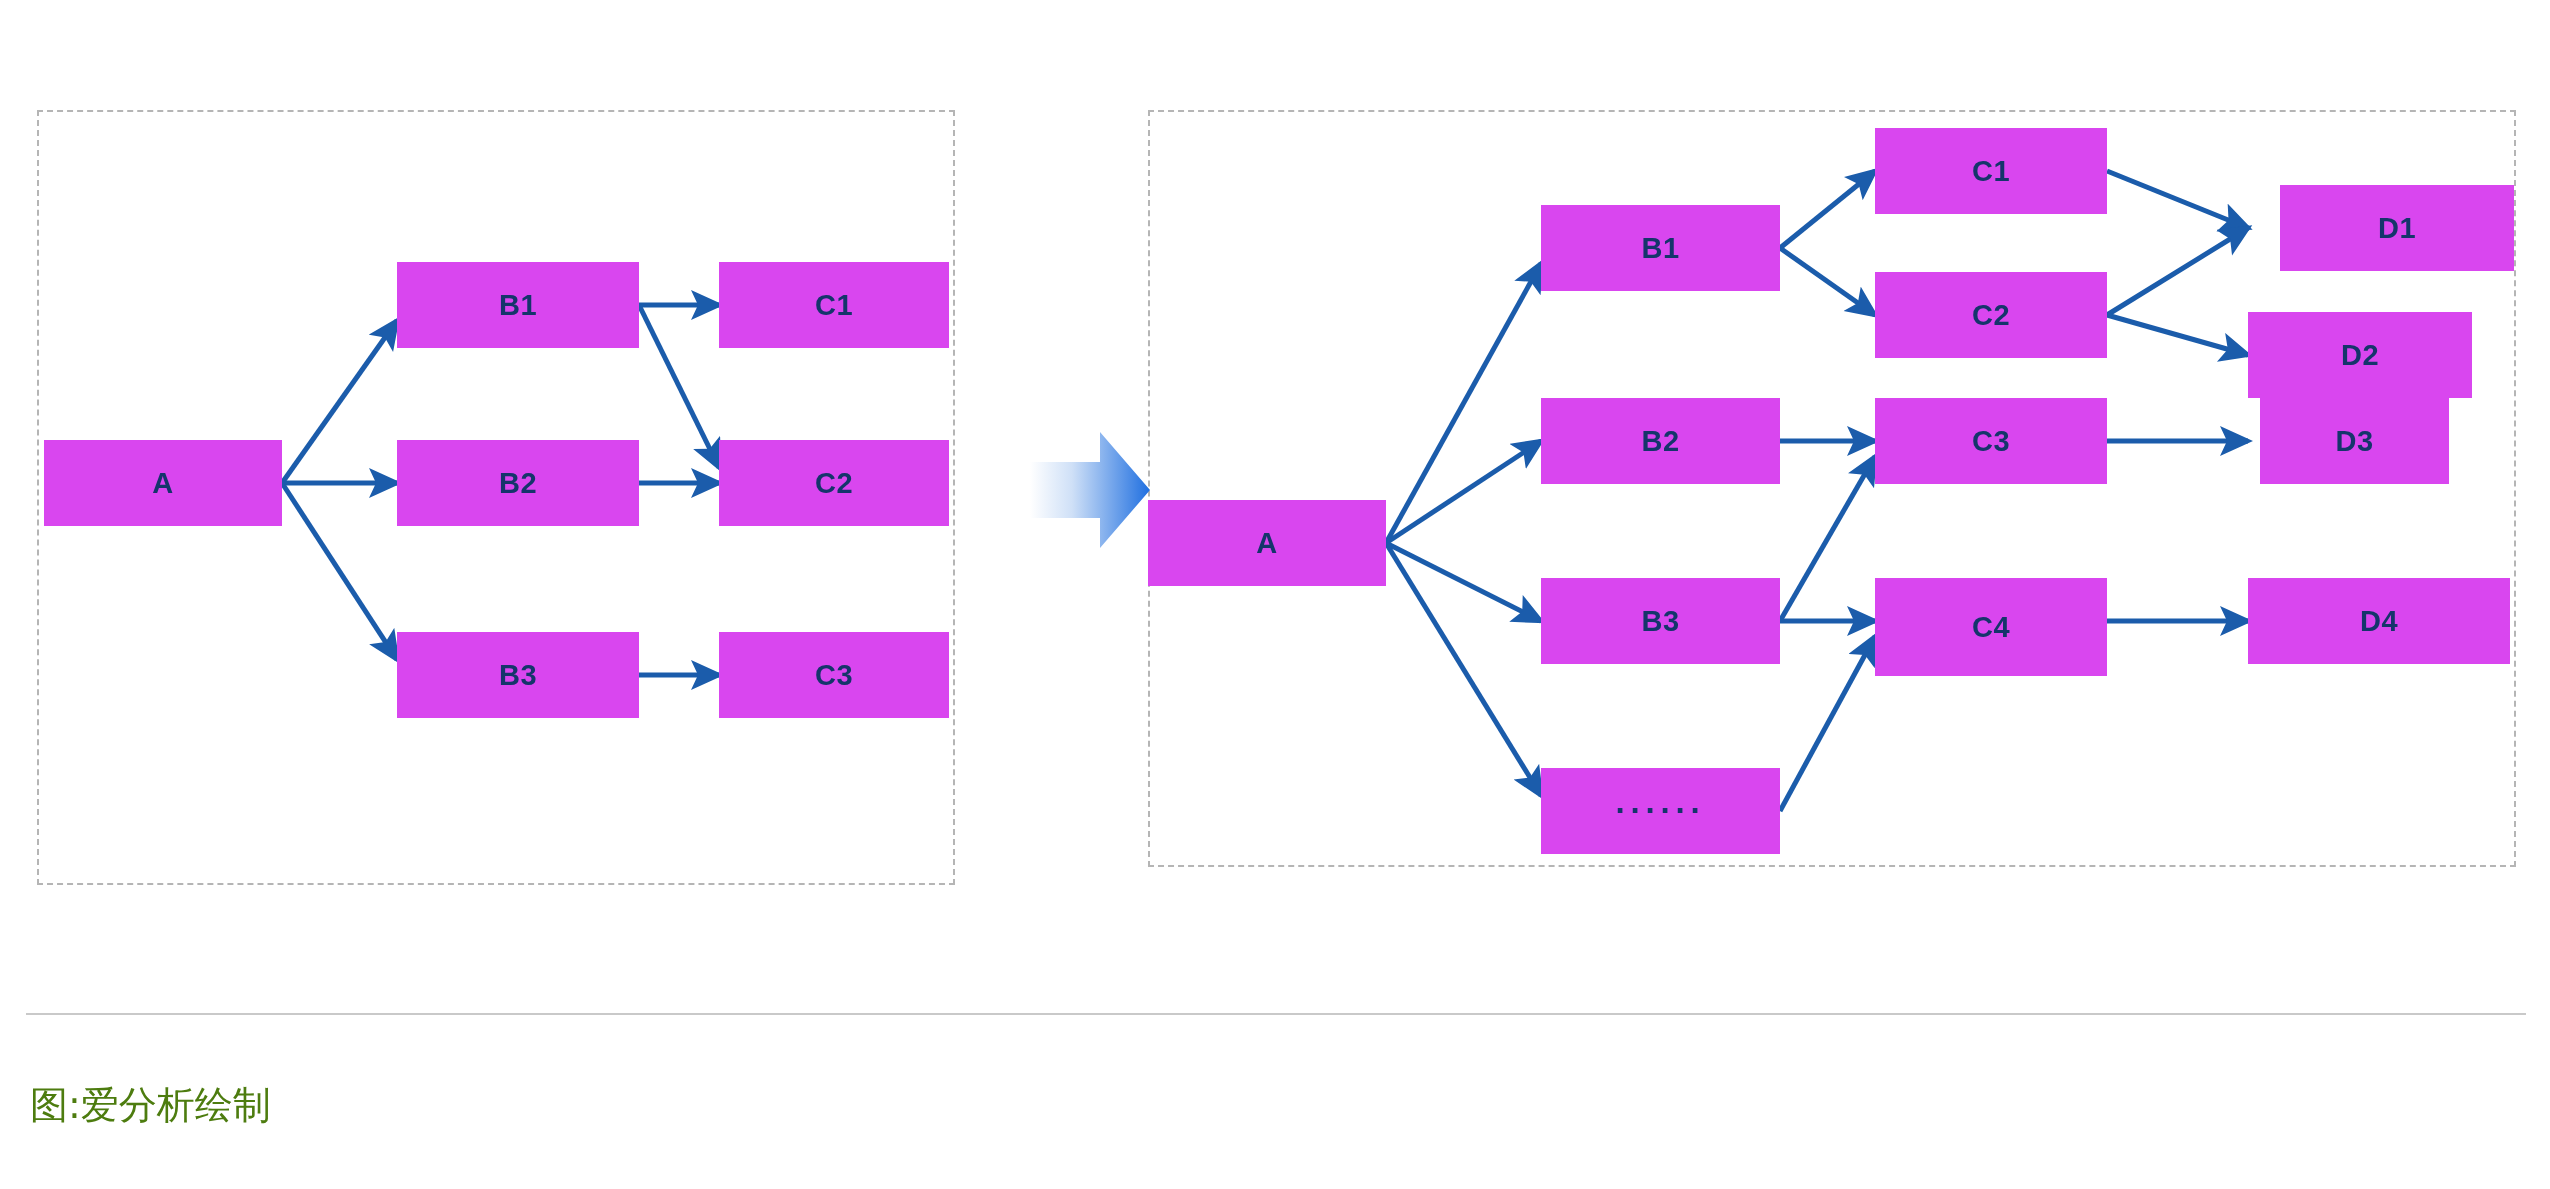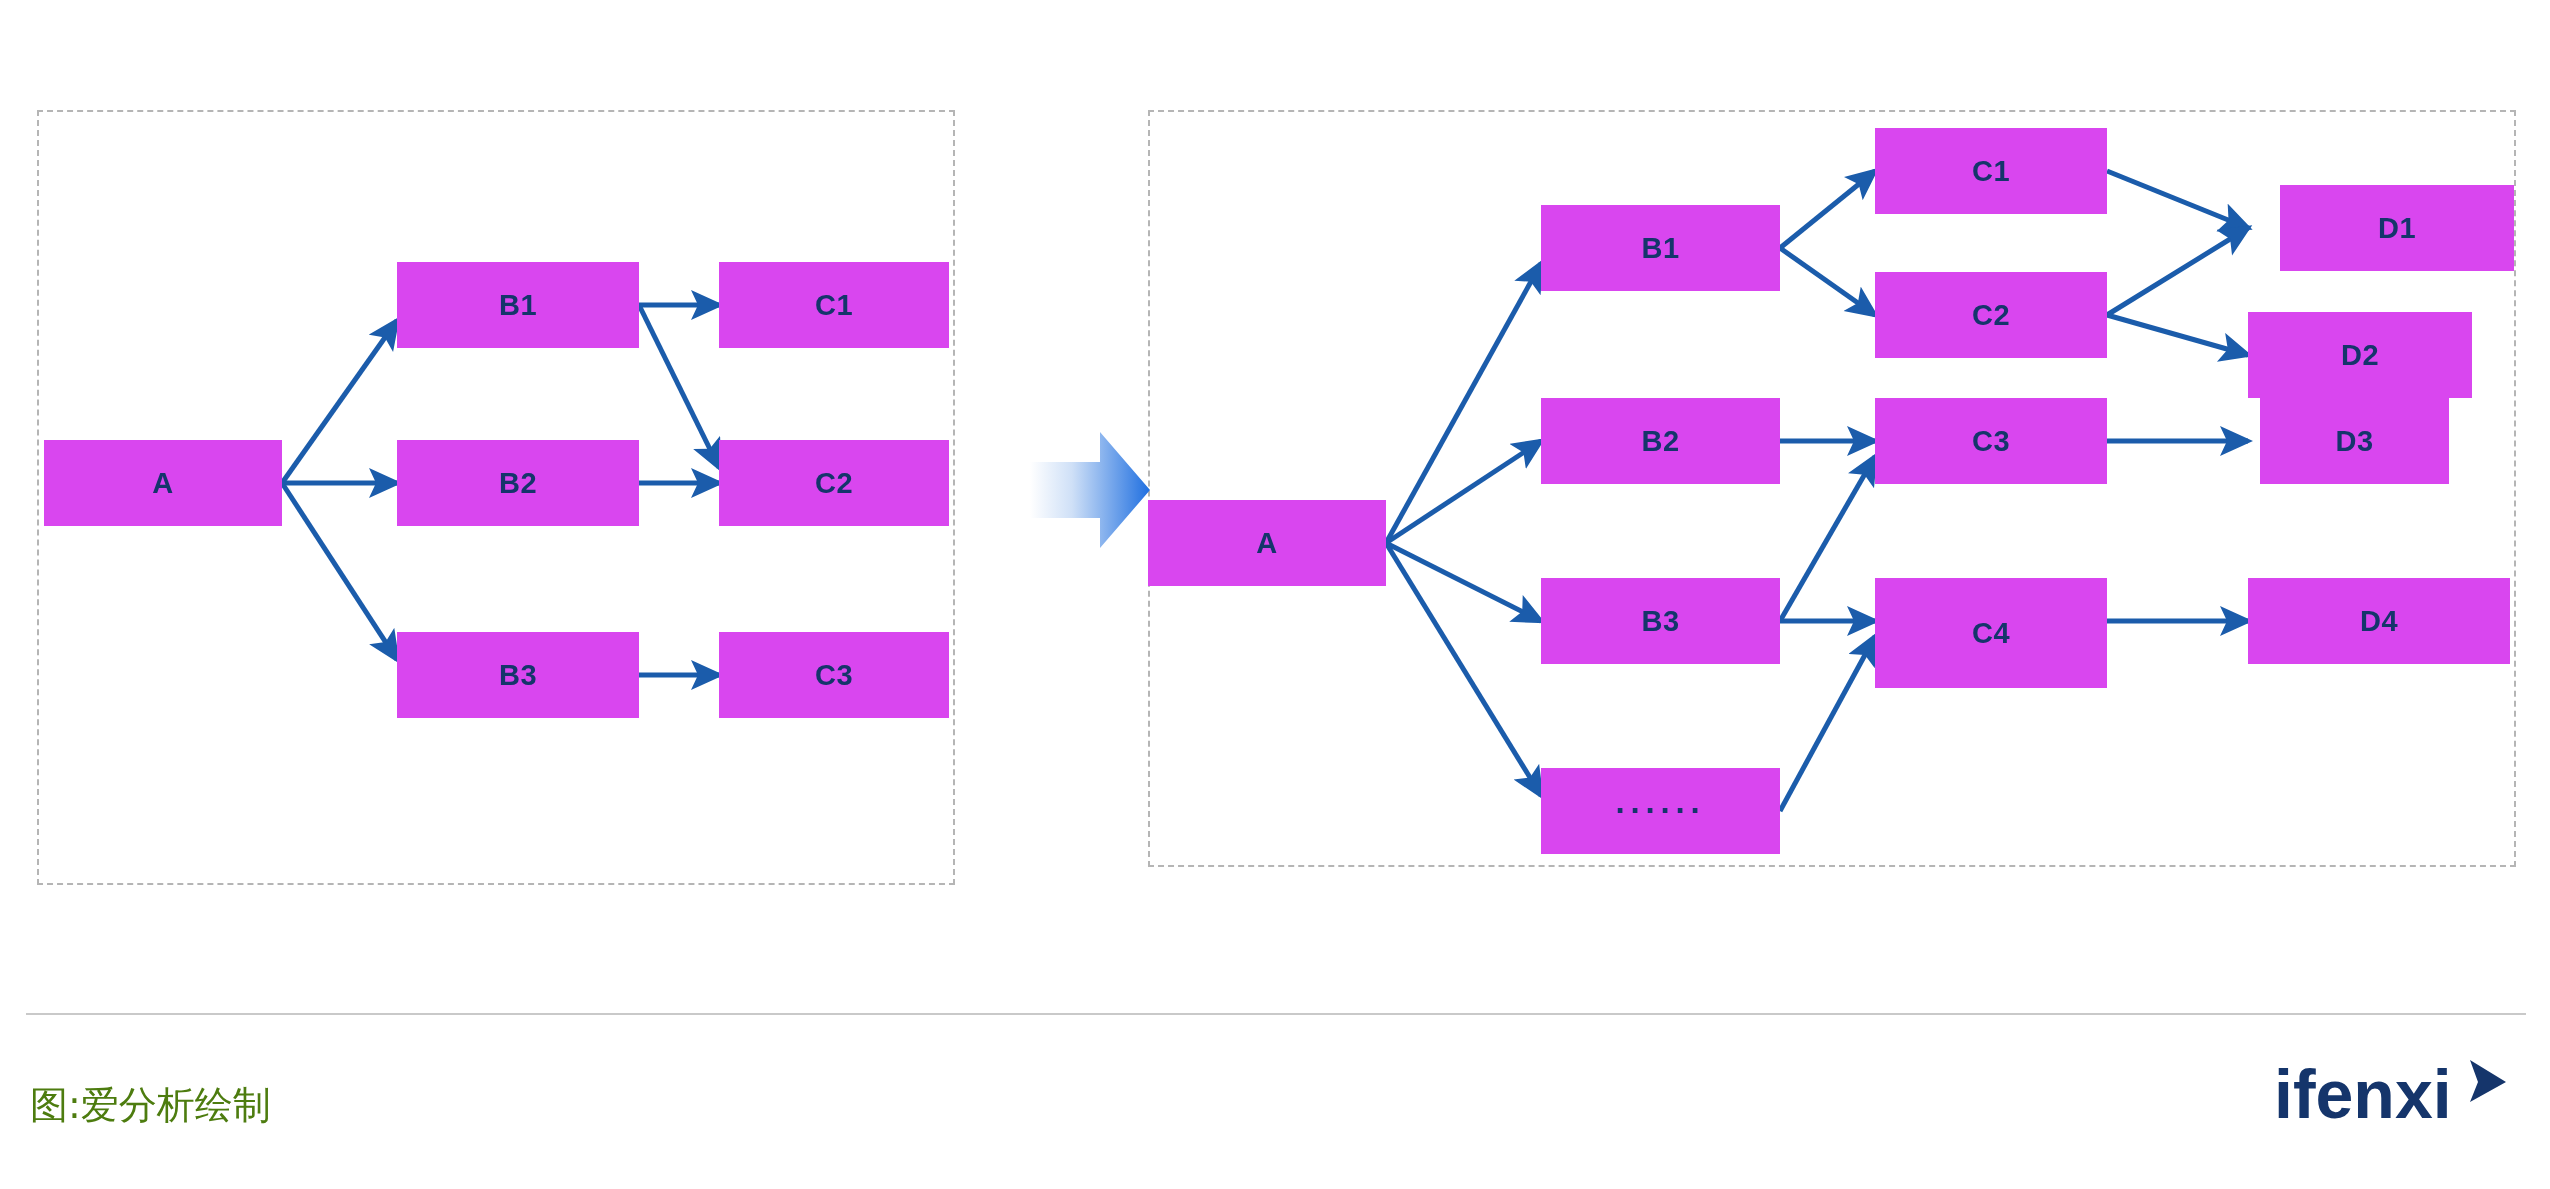--- a/index.html
+++ b/index.html
@@ -106,31 +106,25 @@
     </div>
   <div id="nodes-right">
       <div class="node" style="left: 1148px; top: 500px; width: 238px; height: 86px;">A</div>
       <div class="node" style="left: 1541px; top: 205px; width: 239px; height: 86px;">B1</div>
       <div class="node" style="left: 1541px; top: 398px; width: 239px; height: 86px;">B2</div>
       <div class="node" style="left: 1541px; top: 578px; width: 239px; height: 86px;">B3</div>
       <div class="node dots" style="left: 1541px; top: 768px; width: 239px; height: 86px;">······</div>
       <div class="node" style="left: 1875px; top: 128px; width: 232px; height: 86px;">C1</div>
       <div class="node" style="left: 1875px; top: 272px; width: 232px; height: 86px;">C2</div>
       <div class="node" style="left: 1875px; top: 398px; width: 232px; height: 86px;">C3</div>
-      <div class="node" style="left: 1875px; top: 578px; width: 232px; height: 110px;">C4</div>
+      <div class="node" style="left: 1875px; top: 578px; width: 232px; height: 98px;">C4</div>
       <div class="node" style="left: 2248px; top: 185px; width: 234px; height: 86px; margin-left: 32px;">D1</div>
       <div class="node" style="left: 2248px; top: 312px; width: 224px; height: 86px;">D2</div>
       <div class="node" style="left: 2248px; top: 398px; width: 189px; height: 86px; margin-left: 12px;">D3</div>
       <div class="node" style="left: 2248px; top: 578px; width: 262px; height: 86px;">D4</div>
     </div>
 
   <div class="divider"></div>
 
   <div class="caption">图:爱分析绘制</div>
 
-  <div class="logo">
-    <svg viewBox="0 0 240 78" width="240" height="78">
-      <text x="0" y="62" font-family="Liberation Sans, sans-serif" font-size="68" font-weight="bold" fill="#15356b" id="logo-word">ifenxi</text>
-      <path d="M196,4 L232,26 L196,46 L204,26 Z" fill="#15356b"></path>
-    </svg>
-  </div>
 
 </div>
 
 </body></html>

